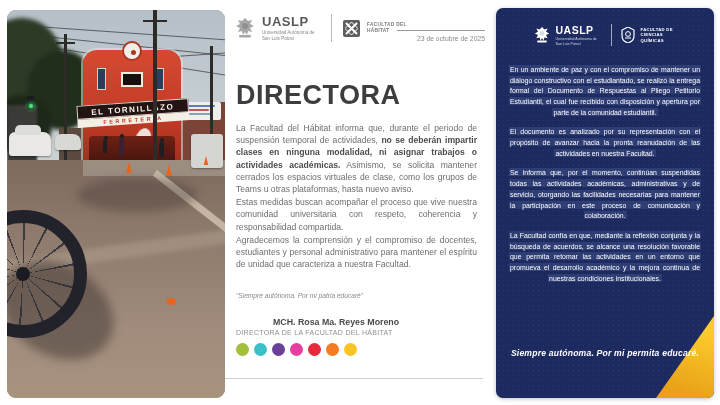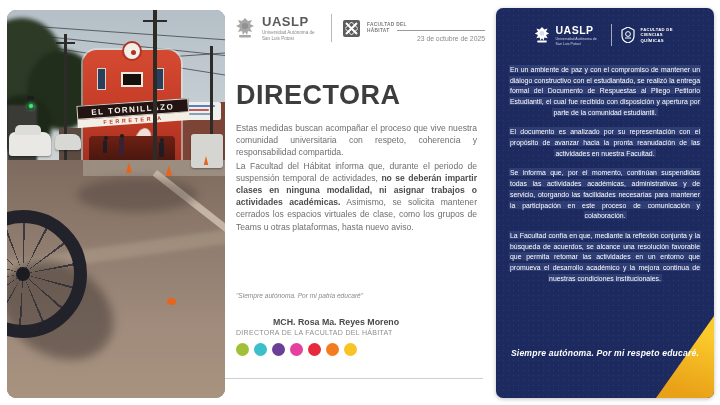--- a/index.html
+++ b/index.html
@@ -201,22 +201,23 @@
         <svg width="13" height="13" viewBox="0 0 13 13">
           <path d="M1 1 L12 12 M12 1 L1 12" stroke="#ffffff" stroke-width="2"></path>
           <path d="M6.5 0 L13 6.5 L6.5 13 L0 6.5 Z" fill="none" stroke="#ffffff" stroke-width="1"></path>
         </svg>
       </div>
       <div class="hab-text">FACULTAD DEL HÁBITAT</div>
     </div>
     <div class="date-block">23 de octubre de 2025</div>
     <h1 class="mid-title">DIRECTORA</h1>
     <div class="mid-body">
+      <p><span>La Facultad del Hábitat informa que, durante el periodo de suspensión temporal de actividades, </span><b>no se deberán impartir clases en ninguna modalidad, ni asignar trabajos o actividades académicas.</b><span> Asimismo, se solicita mantener cerrados los espacios virtuales de clase, como los grupos de Teams u otras plataformas, hasta nuevo aviso.</span></p>
       <p>Estas medidas buscan acompañar el proceso que vive nuestra comunidad universitaria con respeto, coherencia y responsabilidad compartida.</p>
-      <p><span>La Facultad del Hábitat informa que, durante el periodo de suspensión temporal de actividades, </span><b>no se deberán impartir clases en ninguna modalidad, ni asignar trabajos o actividades académicas.</b><span> Asimismo, se solicita mantener cerrados los espacios virtuales de clase, como los grupos de Teams u otras plataformas, hasta nuevo aviso.</span></p>
+      <p>Agradecemos la comprensión y el compromiso de docentes, estudiantes y personal administrativo para mantener el espíritu de unidad que caracteriza a nuestra Facultad.</p>
     </div>
     <div class="mid-motto">"Siempre autónoma. Por mi patria educaré"</div>
     <div class="mid-sign-name">MCH. Rosa Ma. Reyes Moreno</div>
     <div class="mid-sign-title">DIRECTORA DE LA FACULTAD DEL HÁBITAT</div>
     <div class="dots">
         <span class="dot" style="background: rgb(162, 192, 55);"></span>
         <span class="dot" style="background: rgb(59, 191, 201);"></span>
         <span class="dot" style="background: rgb(106, 63, 151);"></span>
         <span class="dot" style="background: rgb(229, 63, 160);"></span>
         <span class="dot" style="background: rgb(230, 41, 59);"></span>
@@ -247,17 +248,17 @@
           <path d="M4 11 H10" stroke="#ffffff" stroke-width="1"></path>
         </svg>
         <div class="fcq-text">FACULTAD DE CIENCIAS QUÍMICAS</div>
       </div>
       <div class="r-body">
         <p><span>En un ambiente de paz y con el compromiso de mantener un diálogo constructivo con el estudiantado, se realizó la entrega formal del Documento de Respuestas al Pliego Petitorio Estudiantil, el cual fue recibido con disposición y apertura por parte de la comunidad estudiantil.</span></p>
         <p><span>El documento es analizado por su representación con el propósito de avanzar hacia la pronta reanudación de las actividades en nuestra Facultad.</span></p>
         <p><span>Se informa que, por el momento, continúan suspendidas todas las actividades académicas, administrativas y de servicio, otorgando las facilidades necesarias para mantener la participación en este proceso de comunicación y colaboración.</span></p>
         <p><span>La Facultad confía en que, mediante la reflexión conjunta y la búsqueda de acuerdos, se alcance una resolución favorable que permita retomar las actividades en un entorno que promueva el desarrollo académico y la mejora continua de nuestras condiciones institucionales.</span></p>
       </div>
-      <div class="r-motto">Siempre autónoma. Por mi respeto educaré.</div>
+      <div class="r-motto">Siempre autónoma. Por mi permita educaré.</div>
     </div>
   </div>
 
 </div>
 
 </body></html>

